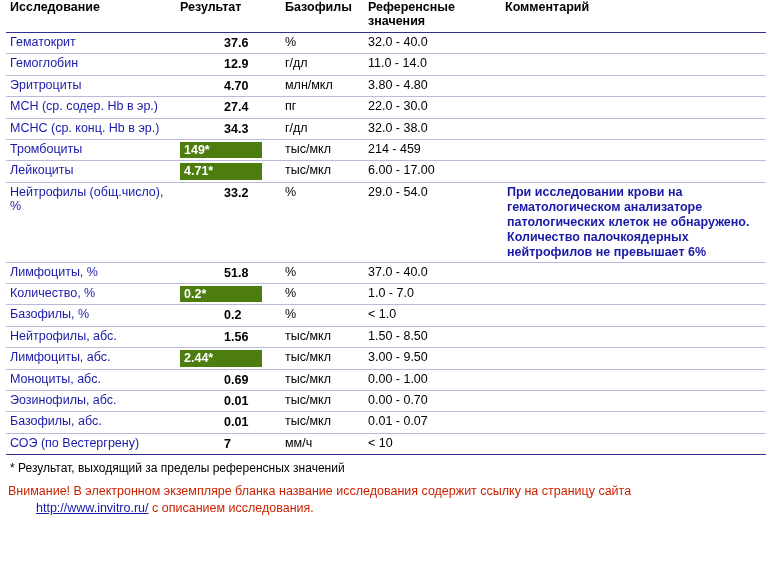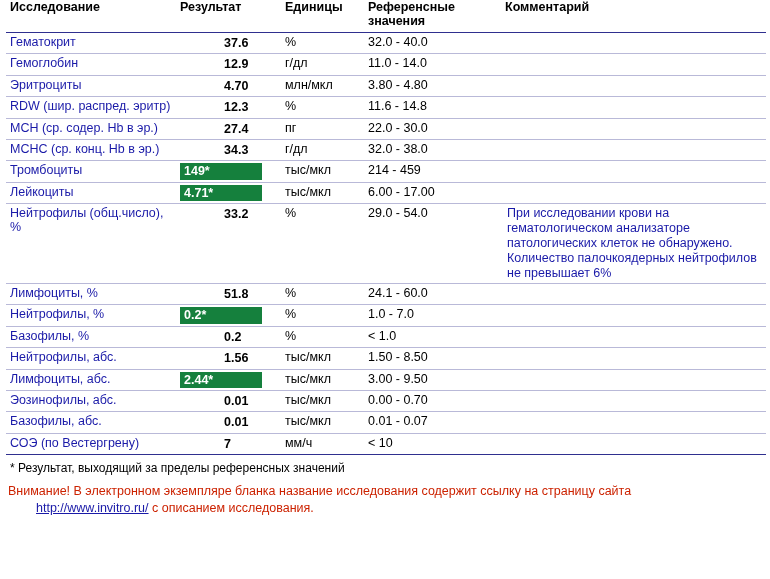--- a/index.html
+++ b/index.html
@@ -59,37 +59,37 @@
     color: #1a1aa8;
     font-weight: normal;
   }
   td.result {
     font-weight: bold;
     color: #000;
     padding-left: 4px;
   }
   td.result .flag {
     display: inline-block;
-    background: #15803d;
+    background: #4d7c0f;
     color: #ffffff;
     font-weight: bold;
     padding: 1px 4px 1px 4px;
     min-width: 82px;
     box-sizing: border-box;
   }
   td.result .plain {
     display: inline-block;
     padding: 1px 4px 1px 4px;
     margin-left: 40px;
   }
   td.unit { color: #000; }
   td.ref  { color: #000; }
   td.comment {
     color: #1a1aa8;
-    font-weight: normal;
+    font-weight: bold;
     line-height: 1.2;
     font-size: 12.5px;
     padding-left: 6px;
   }
 
   .footnote {
     margin: 6px 0 0 10px;
     font-size: 12px;
     color: #000;
   }
@@ -116,21 +116,21 @@
       <col class="c-name">
         <col class="c-res">
         <col class="c-unit">
         <col class="c-ref">
         <col class="c-com">
     </colgroup>
     <thead>
       <tr>
         <th>Исследование</th>
         <th>Результат</th>
-        <th>Единицы</th>
+        <th>Базофилы</th>
         <th class="ref-head">Референсные значения</th>
         <th>Комментарий</th>
       </tr>
     </thead>
     <tbody id="rows-body">
         <tr>
           <td class="name">Гематокрит</td>
           <td class="result"><span class="plain">37.6</span></td>
           <td class="unit">%</td>
           <td class="ref">32.0 - 40.0</td>
@@ -144,27 +144,20 @@
           <td class="comment"></td>
         </tr>
         <tr>
           <td class="name">Эритроциты</td>
           <td class="result"><span class="plain">4.70</span></td>
           <td class="unit">млн/мкл</td>
           <td class="ref">3.80 - 4.80</td>
           <td class="comment"></td>
         </tr>
         <tr>
-          <td class="name">RDW (шир. распред. эритр)</td>
-          <td class="result"><span class="plain">12.3</span></td>
-          <td class="unit">%</td>
-          <td class="ref">11.6 - 14.8</td>
-          <td class="comment"></td>
-        </tr>
-        <tr>
           <td class="name">MCH (ср. содер. Hb в эр.)</td>
           <td class="result"><span class="plain">27.4</span></td>
           <td class="unit">пг</td>
           <td class="ref">22.0 - 30.0</td>
           <td class="comment"></td>
         </tr>
         <tr>
           <td class="name">MCHC (ср. конц. Hb в эр.)</td>
           <td class="result"><span class="plain">34.3</span></td>
           <td class="unit">г/дл</td>
@@ -189,25 +182,25 @@
           <td class="name">Нейтрофилы (общ.число), %</td>
           <td class="result"><span class="plain">33.2</span></td>
           <td class="unit">%</td>
           <td class="ref">29.0 - 54.0</td>
           <td class="comment">При исследовании крови на гематологическом анализаторе патологических клеток не обнаружено. Количество палочкоядерных нейтрофилов не превышает 6%</td>
         </tr>
         <tr>
           <td class="name">Лимфоциты, %</td>
           <td class="result"><span class="plain">51.8</span></td>
           <td class="unit">%</td>
-          <td class="ref">24.1 - 60.0</td>
-          <td class="comment"></td>
-        </tr>
-        <tr>
-          <td class="name">Нейтрофилы, %</td>
+          <td class="ref">37.0 - 40.0</td>
+          <td class="comment"></td>
+        </tr>
+        <tr>
+          <td class="name">Количество, %</td>
           <td class="result"><span class="flag">0.2*</span></td>
           <td class="unit">%</td>
           <td class="ref">1.0 - 7.0</td>
           <td class="comment"></td>
         </tr>
         <tr>
           <td class="name">Базофилы, %</td>
           <td class="result"><span class="plain">0.2</span></td>
           <td class="unit">%</td>
           <td class="ref">&lt; 1.0</td>
@@ -218,20 +211,27 @@
           <td class="result"><span class="plain">1.56</span></td>
           <td class="unit">тыс/мкл</td>
           <td class="ref">1.50 - 8.50</td>
           <td class="comment"></td>
         </tr>
         <tr>
           <td class="name">Лимфоциты, абс.</td>
           <td class="result"><span class="flag">2.44*</span></td>
           <td class="unit">тыс/мкл</td>
           <td class="ref">3.00 - 9.50</td>
+          <td class="comment"></td>
+        </tr>
+        <tr>
+          <td class="name">Моноциты, абс.</td>
+          <td class="result"><span class="plain">0.69</span></td>
+          <td class="unit">тыс/мкл</td>
+          <td class="ref">0.00 - 1.00</td>
           <td class="comment"></td>
         </tr>
         <tr>
           <td class="name">Эозинофилы, абс.</td>
           <td class="result"><span class="plain">0.01</span></td>
           <td class="unit">тыс/мкл</td>
           <td class="ref">0.00 - 0.70</td>
           <td class="comment"></td>
         </tr>
         <tr>

